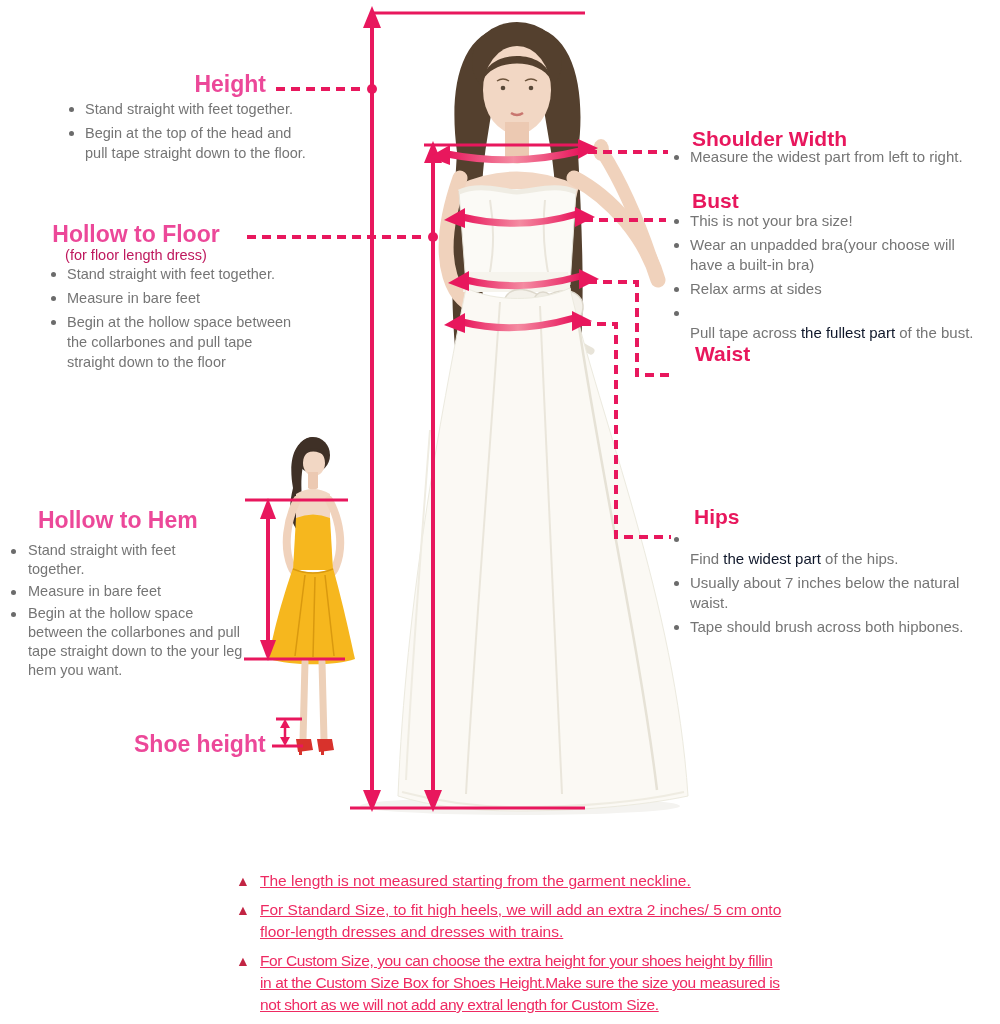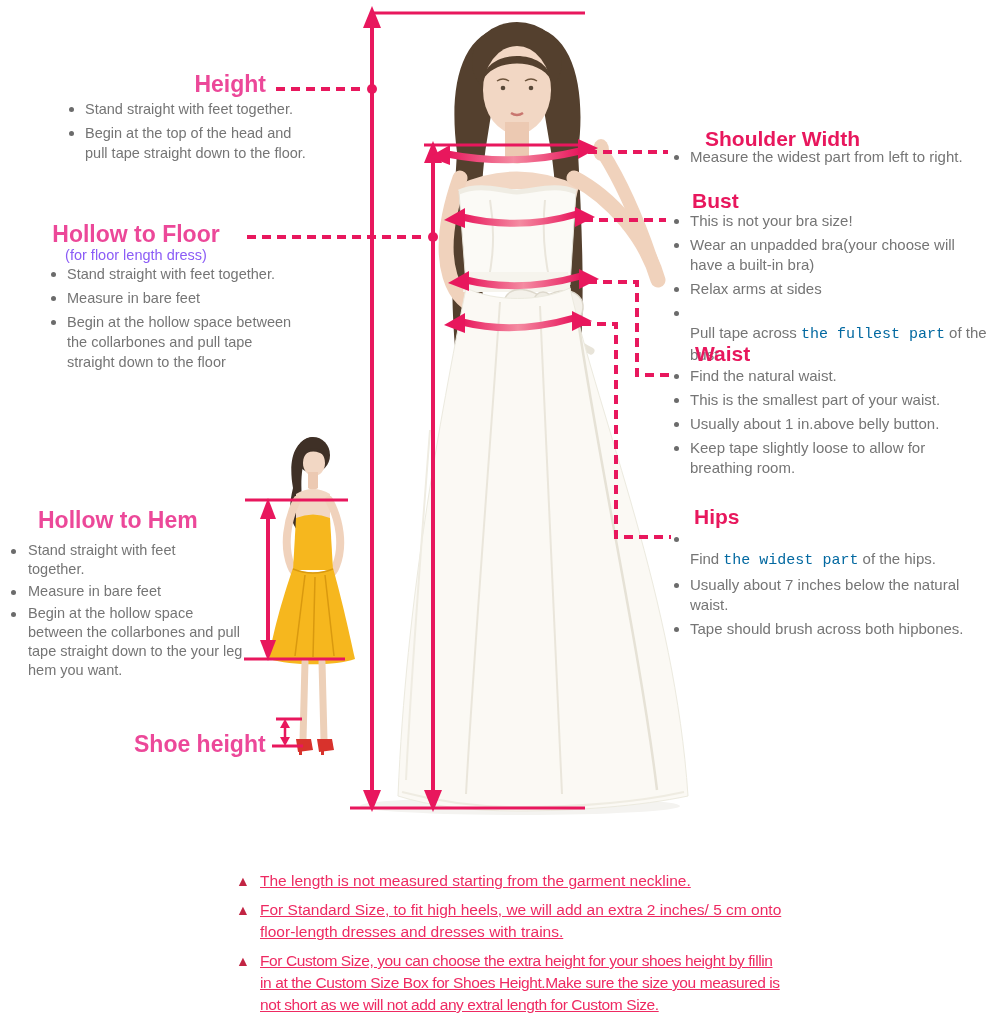--- a/index.html
+++ b/index.html
@@ -4,39 +4,39 @@
 <style>
   html,body{margin:0;padding:0;background:#fff;}
   .canvas{
     position:relative;width:1000px;height:1024px;background:#ffffff;
     font-family:"Liberation Sans", sans-serif;overflow:hidden;
   }
   .abs{position:absolute;}
   svg{position:absolute;left:0;top:0;}
   .title{color:#ec4899;font-weight:bold;font-size:23px;line-height:25px;}
   .title-sm{color:#e8175d;font-weight:bold;font-size:21px;line-height:23px;}
-  .subtitle{color:#8b5cf6;font-size:14.5px;line-height:16px;}
+  .subtitle{color:#be185d;font-size:14.5px;line-height:16px;}
   ul.blist{list-style:none;margin:0;padding:0;}
   ul.blist li{
     position:relative;color:#757575;font-size:14.5px;line-height:20px;
     margin-bottom:4px;white-space:pre-line;
   }
   ul.left-list li{padding-left:23px;}
   ul.left-list li::before{
     content:"";position:absolute;left:7px;top:8px;width:5px;height:5px;
     border-radius:50%;background:#6b6b6b;
   }
   ul.hem-list li{padding-left:26px;line-height:19px;margin-bottom:3px;}
   ul.hem-list li::before{left:9px;}
   ul.right-list li{padding-left:26px;font-size:15px;}
   ul.right-list li::before{
     content:"";position:absolute;left:10px;top:8px;width:5px;height:5px;
     border-radius:50%;background:#6b6b6b;
   }
-  .hl{color:#0369a1;font-family:Liberation Mono, monospace;}
+  .hl{color:#0f172a;}
   .notes{display:flex;flex-direction:column;}
   .note{display:flex;gap:8px;color:#ee2a62;font-size:15.5px;line-height:22px;
     margin-bottom:7px;}
   .note .tri{color:#c22443;font-size:14px;line-height:22px;flex:0 0 16px;}
   .note .note-text{white-space:pre-line;text-decoration:underline;}
   .note-condensed .note-text{letter-spacing:-0.4px;}
 </style>
 </head>
 <body>
 
@@ -212,44 +212,37 @@
 together.</li>
     <li>Measure in bare feet</li>
     <li>Begin at the hollow space
 between the collarbones and pull
 tape straight down to the your leg
 hem  you want.</li>
   </ul>
 
   <div class="abs title" style="left:134px;top:732px;">Shoe height</div>
 
-  <div class="abs title-sm" style="left:692px;top:127px;margin-left:13px;">Shoulder Width</div>
+  <div class="abs title-sm" style="left:692px;top:127px;">Shoulder Width</div>
   <ul class="blist right-list abs" style="left:664px;top:147px;width:334px;">
     <li>Measure the widest part from left to right.</li>
   </ul>
 
   <div class="abs title-sm" style="left:692px;top:189px;">Bust</div>
   <ul class="blist right-list abs" style="left:664px;top:211px;width:334px;">
     <li>This is not your bra size!</li>
     <li>Wear an unpadded bra(your choose will
 have a built-in bra)</li>
     <li>Relax arms at sides</li>
     <li>
       <span>Pull tape across </span><span class="hl">the fullest part</span><span> of the bust.</span>
     </li>
   </ul>
 
   <div class="abs title-sm" style="left:695px;top:342px;">Waist</div>
-  <ul class="blist right-list abs" style="left:664px;top:366px;width:334px;">
-    <li>Find the natural waist.</li>
-    <li>This is the smallest part of your waist.</li>
-    <li>Usually about 1 in.above belly button.</li>
-    <li>Keep tape slightly loose to allow for
-breathing room.</li>
-  </ul>
 
   <div class="abs title-sm" style="left:694px;top:505px;">Hips</div>
   <ul class="blist right-list abs" style="left:664px;top:529px;width:336px;">
     <li>
       <span>Find </span><span class="hl">the widest part</span><span> of the hips.</span>
     </li>
     <li>Usually about 7 inches below the natural
 waist.</li>
     <li>Tape should brush across both hipbones.</li>
   </ul>

